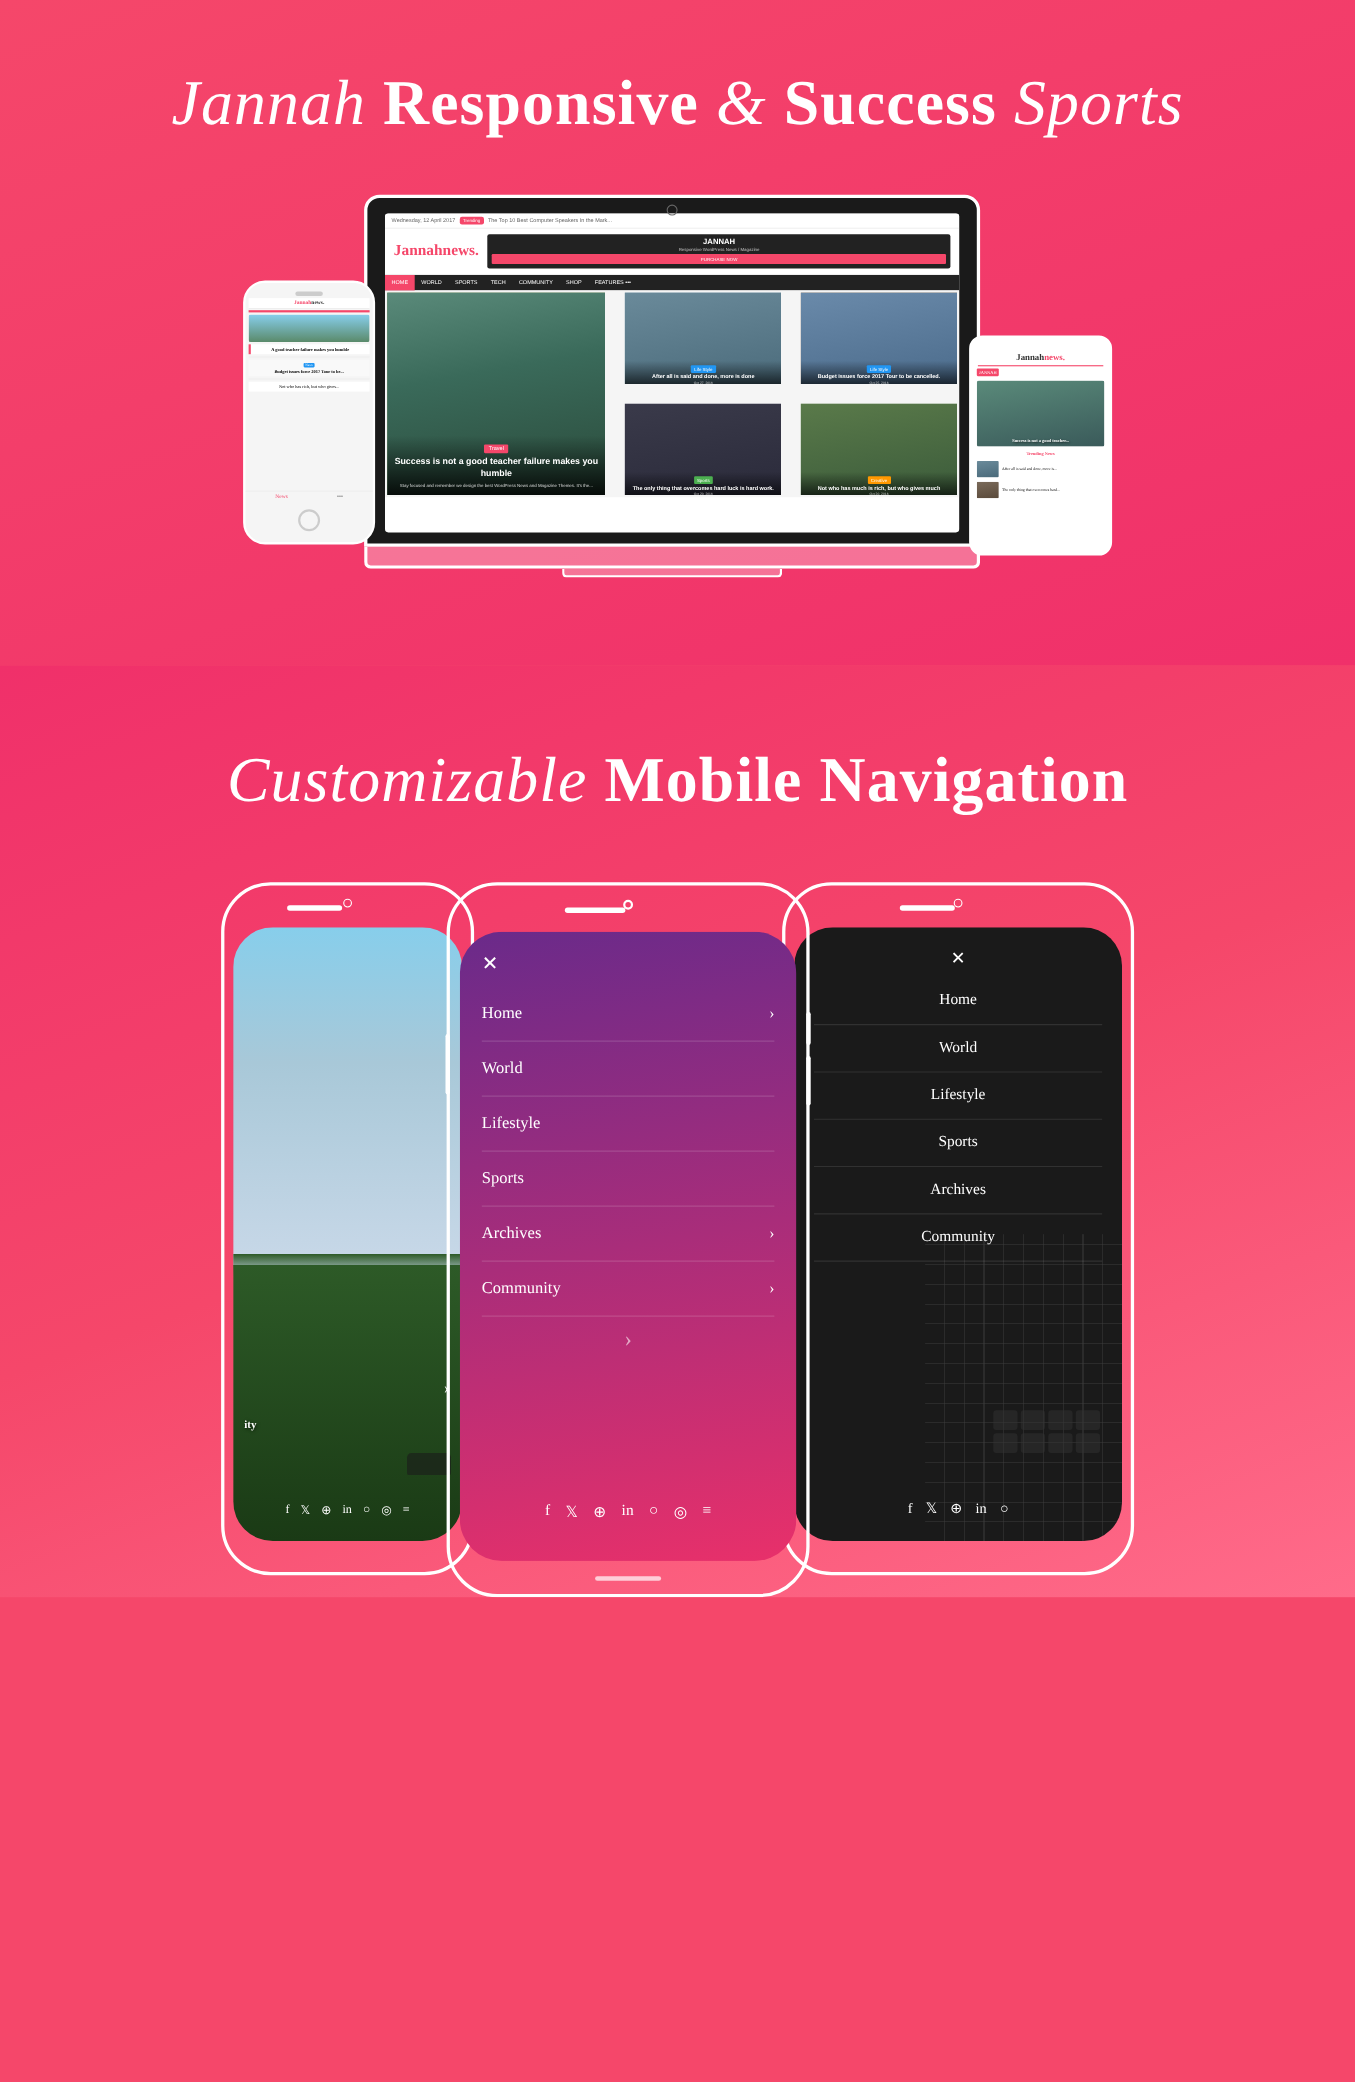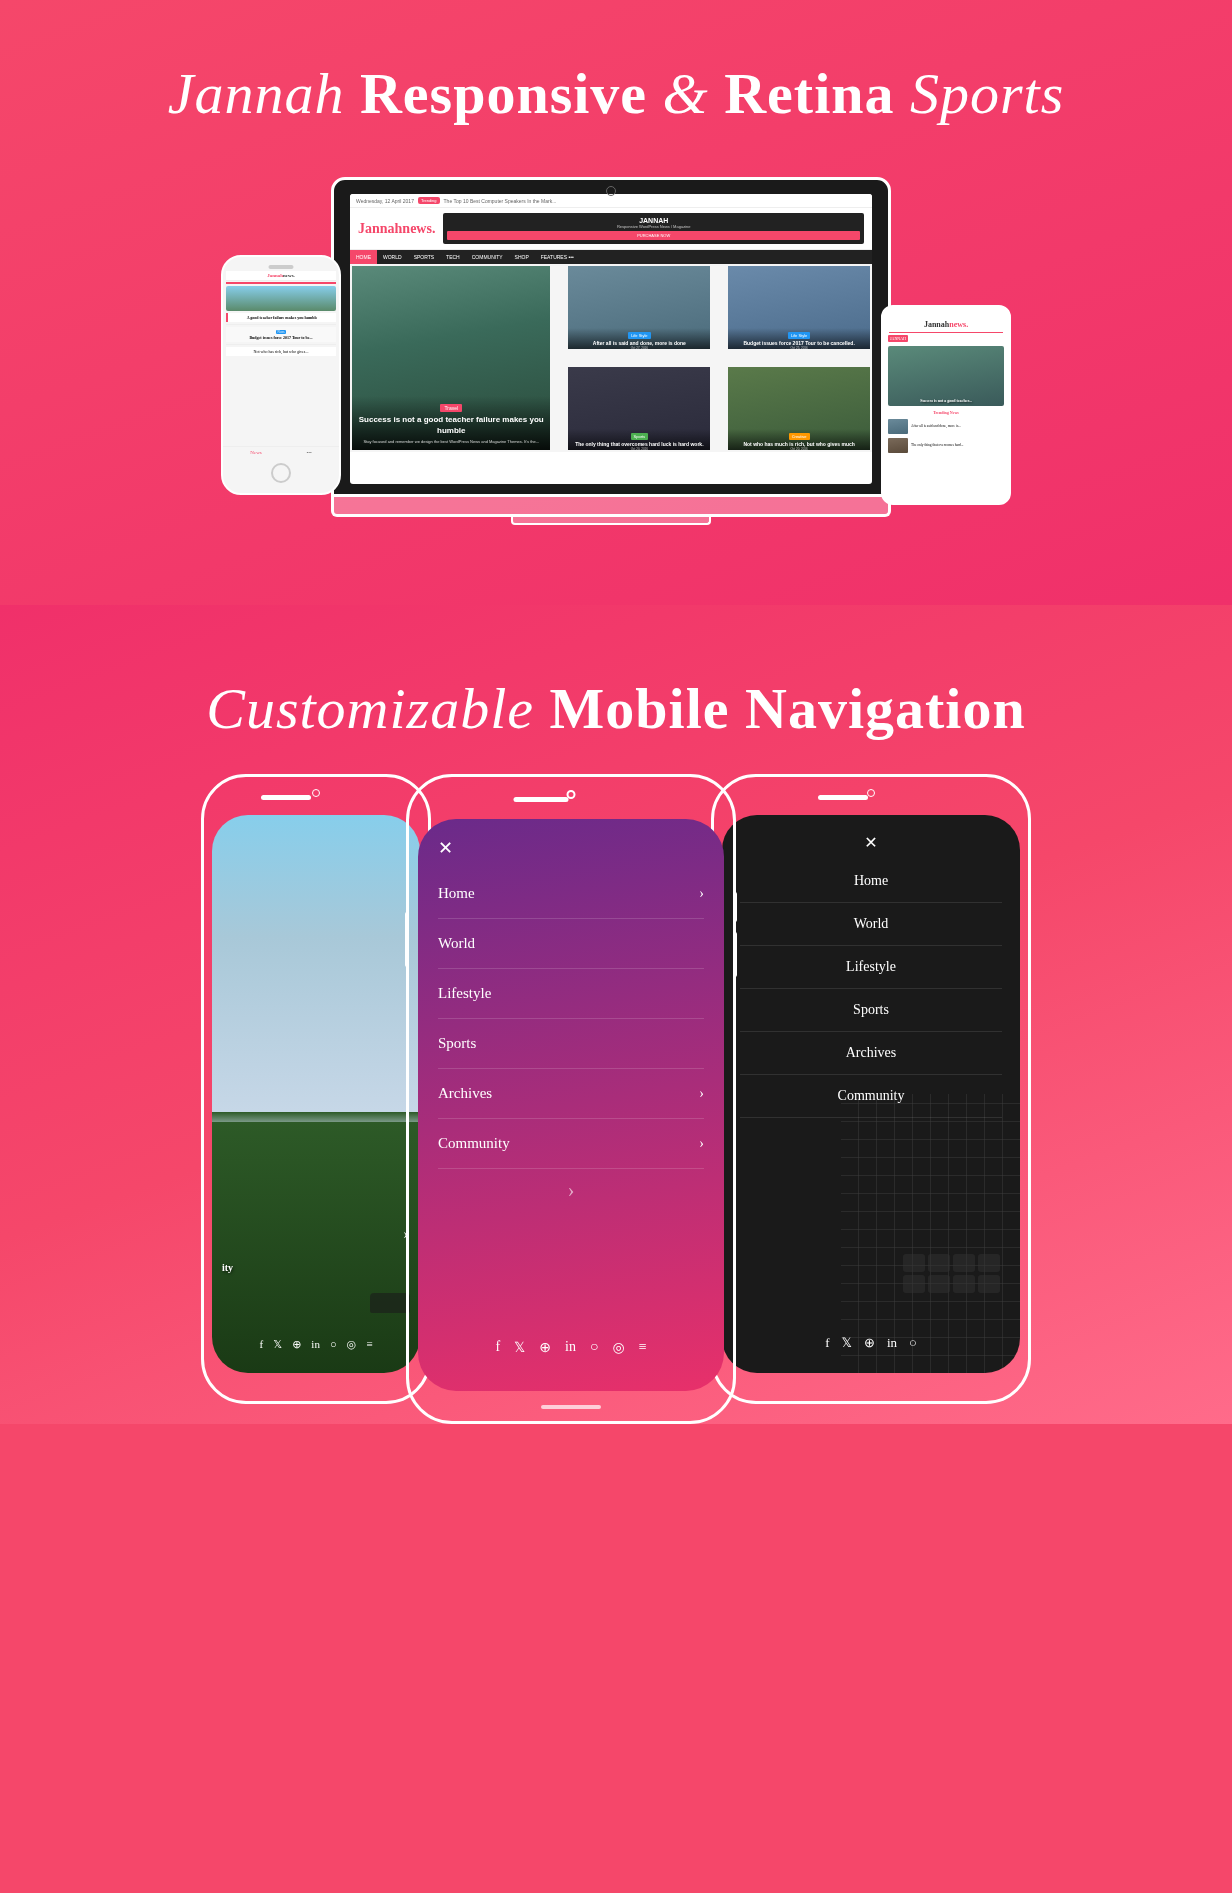--- a/index.html
+++ b/index.html
@@ -214,21 +214,21 @@
       background: linear-gradient(160deg, #f0306a 0%, #f5476a 50%, #ff6b8a 100%);
       padding: 70px 20px 0;
       text-align: center;
       position: relative;
       overflow: hidden;
     }
 
     .headline-mobile {
       font-size: 58px;
       color: white;
-      margin-bottom: 32px;
+      margin-bottom: 60px;
       font-style: italic;
       font-weight: 300;
       letter-spacing: 1px;
     }
 
     .headline-mobile strong {
       font-style: normal;
       font-weight: 800;
     }
 
@@ -329,21 +329,21 @@
       border: 2px solid white;
       border-top: none;
     }
   </style>
 </head>
 <body>
 
 <section class="section-responsive">
 
   <h1 class="headline-responsive">
-    <span>Jannah </span><strong>Responsive</strong><span> &amp; </span><strong>Retina</strong><span> Sports</span>
+    <span>Jannah </span><strong>Responsive</strong><span> &amp; </span><strong>Success</strong><span> Sports</span>
   </h1>
 
   <div class="devices-container">
 
     <div class="phone-mockup-left">
       <div class="phone-inner">
         <div class="phone-mini-header" style="font-size:5px;color:#f5476a;">Jannah<span style="color:#333;">news.</span></div>
         <div style="background:#f5476a;height:2px;margin:1px 0;"></div>
         <div style="background:#ddd;height:25px;margin:2px 0;border-radius:2px;overflow:hidden;">
           <div style="background:linear-gradient(180deg,#87CEEB,#5a8a6a);height:100%;"></div>

